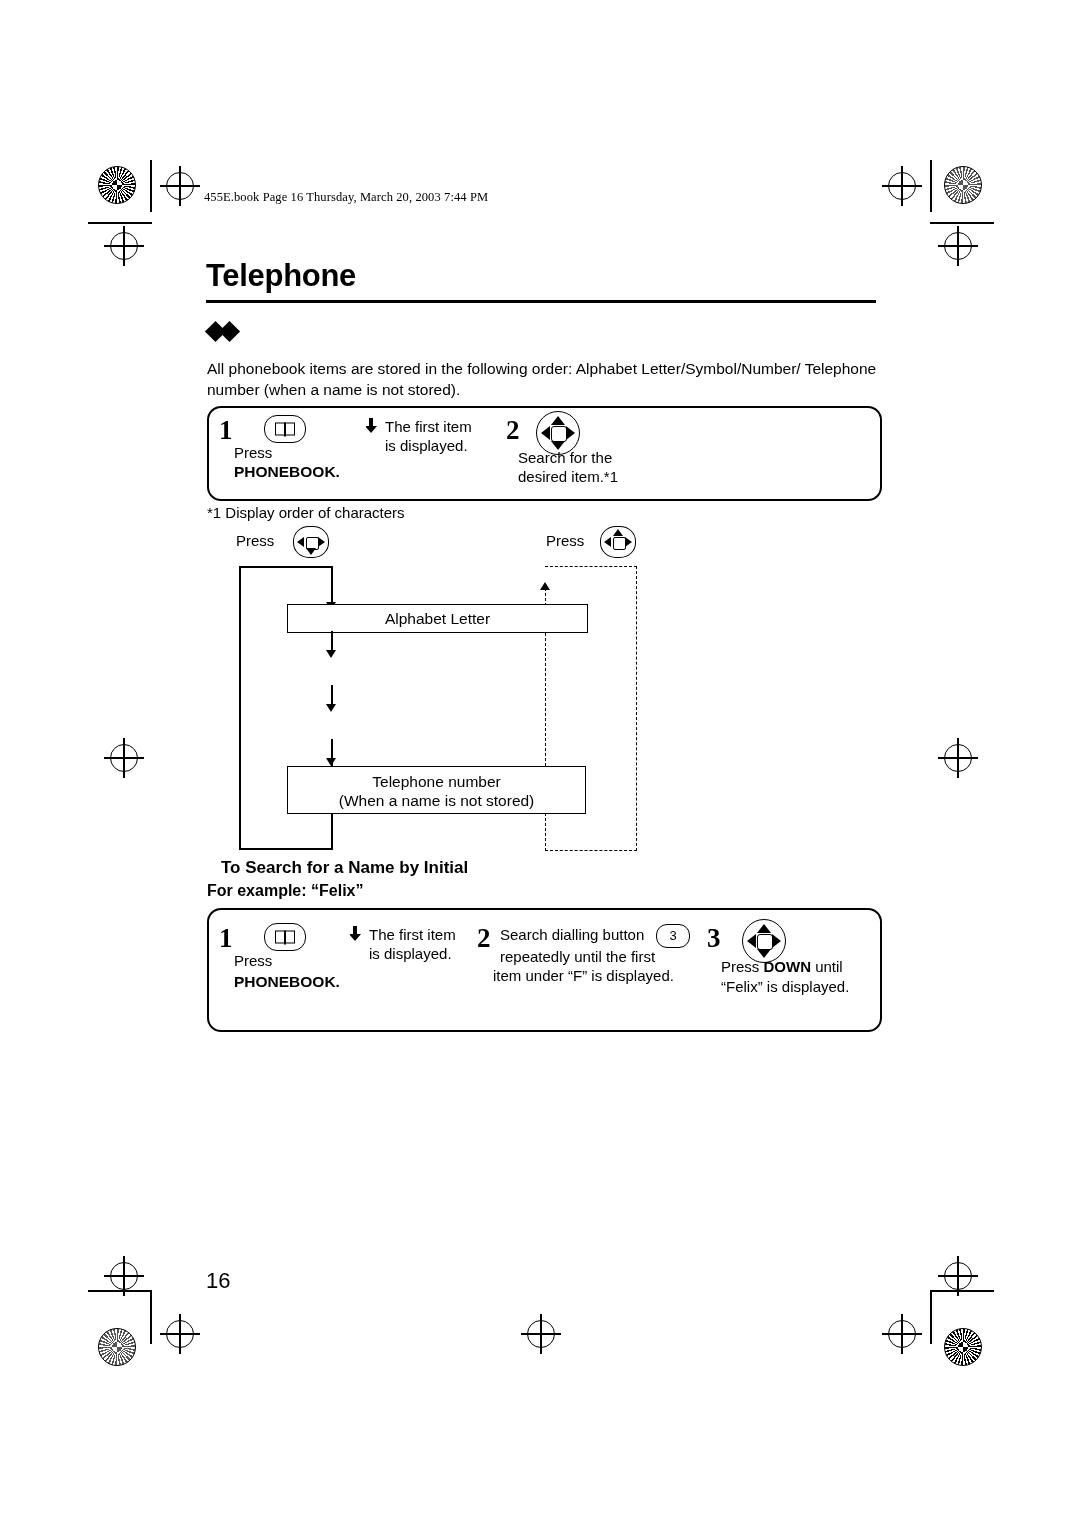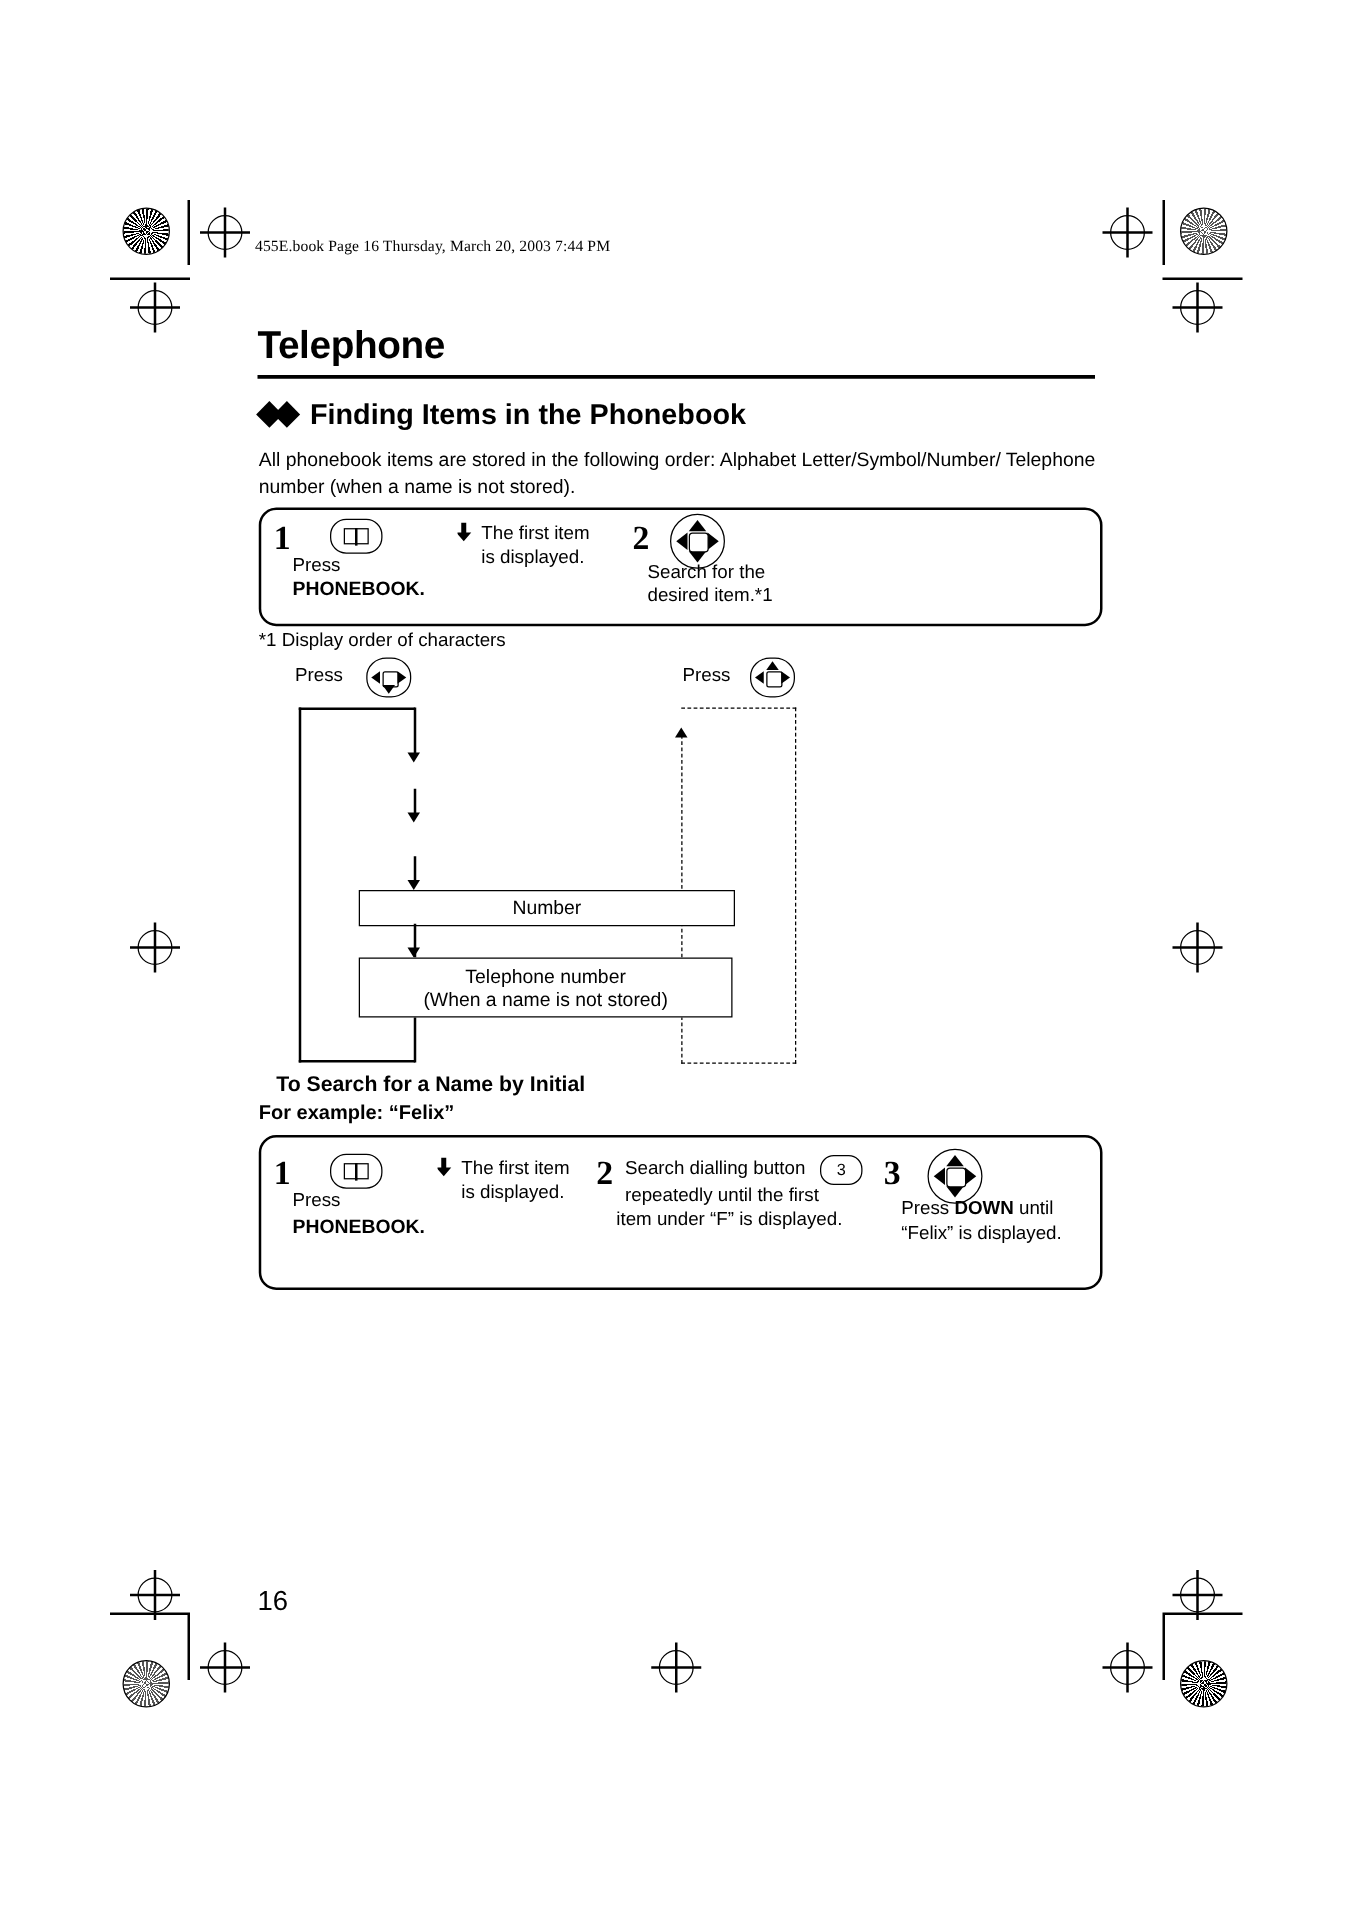--- a/index.html
+++ b/index.html
@@ -107,21 +107,20 @@
   <div class="cornerline" style="left:930px;top:1290px;width:64px;height:2px;"></div>
 
   <div class="filestamp">455E.book  Page 16  Thursday, March 20, 2003  7:44 PM</div>
 
   <div class="title">Telephone</div>
   <div class="titlerule"></div>
 
   <div class="diamonds">
     <span class="dia"></span><span class="dia"></span>
   </div>
-  <div class="h2">Finding Items in the Phonebook</div>
 
   <div class="intro">All phonebook items are stored in the following order: Alphabet Letter/Symbol/Number/ Telephone number (when a name is not stored).</div>
 
   <div class="stepbox" style="left:207px;top:406px;width:671px;height:91px;"></div>
 
   <div class="bignum" style="left:219px;top:415px;">1</div>
   <div class="keybtn" style="left:264px;top:415px;">
       <span class="book"></span>
     </div>
   <div class="txt" style="left:234px;top:443px;">Press</div>
@@ -167,30 +166,30 @@
   <div class="fline" style="left:239px;top:848px;width:93px;height:1.5px;"></div>
   <div class="fline" style="left:331px;top:566px;width:1.5px;height:40px;"></div>
   <div class="tri-down" style="left:326px;top:602px;"></div>
 
   <div class="dash-h" style="left:545px;top:566px;width:92px;"></div>
   <div class="dash-v" style="left:636px;top:566px;height:285px;"></div>
   <div class="dash-h" style="left:545px;top:850px;width:92px;"></div>
   <div class="dash-v" style="left:545px;top:588px;height:263px;"></div>
   <div class="tri-up" style="left:540px;top:582px;"></div>
 
+  <div class="fbox" style="left:287px;top:604px;width:299px;height:27px;line-height:27px;">
+    <span>Alphabet Letter</span>
+  </div>
   <div class="fline" style="left:331px;top:631px;width:1.5px;height:21px;"></div>
   <div class="tri-down" style="left:326px;top:650px;"></div>
   <div class="fline" style="left:545px;top:631px;width:0;height:0;"></div>
 
   <div class="fline" style="left:331px;top:685px;width:1.5px;height:21px;"></div>
   <div class="tri-down" style="left:326px;top:704px;"></div>
 
-  <div class="fbox" style="left:287px;top:712px;width:299px;height:27px;line-height:27px;">
-    <span>Number</span>
-  </div>
   <div class="fline" style="left:331px;top:739px;width:1.5px;height:27px;"></div>
   <div class="tri-down" style="left:326px;top:758px;"></div>
 
   <div class="fbox" style="left:287px;top:766px;width:299px;height:48px;padding-top:5px;box-sizing:border-box;line-height:19px;">
     <span>Telephone number</span><br>
     <span>(When a name is not stored)</span>
   </div>
   <div class="fline" style="left:331px;top:814px;width:1.5px;height:36px;"></div>
   <div class="fline" style="left:586px;top:789px;width:0;height:0;"></div>
 

